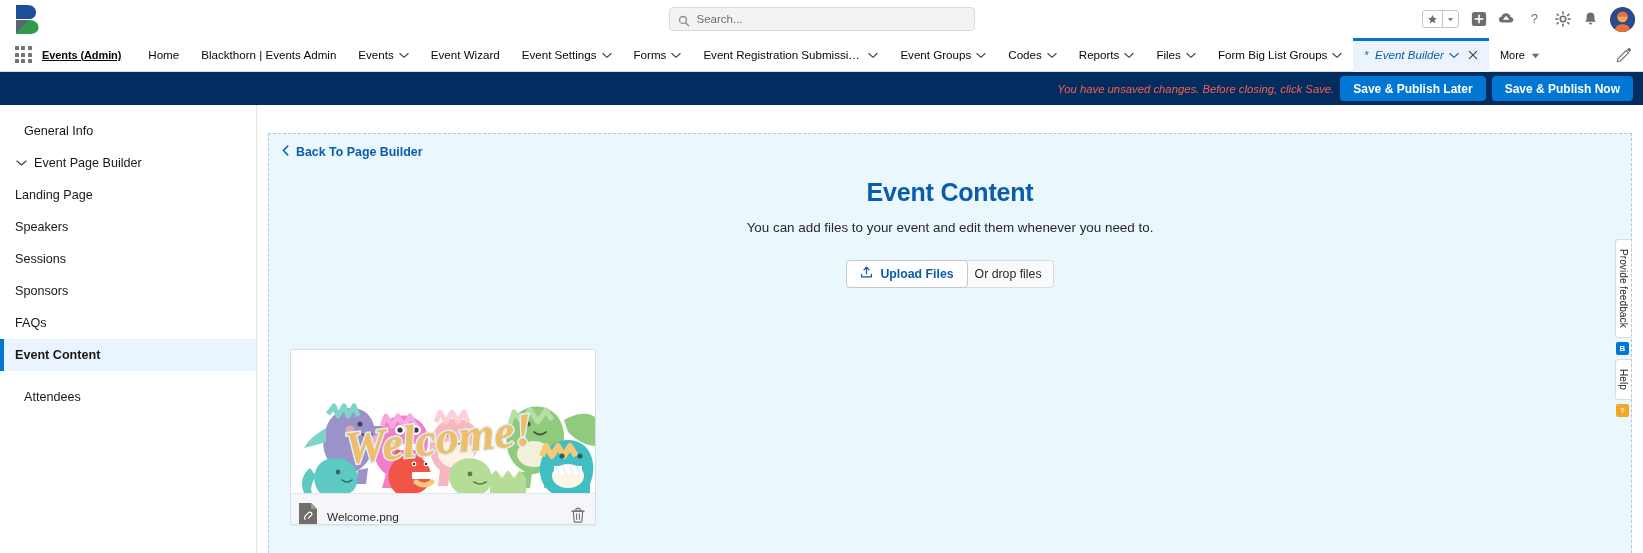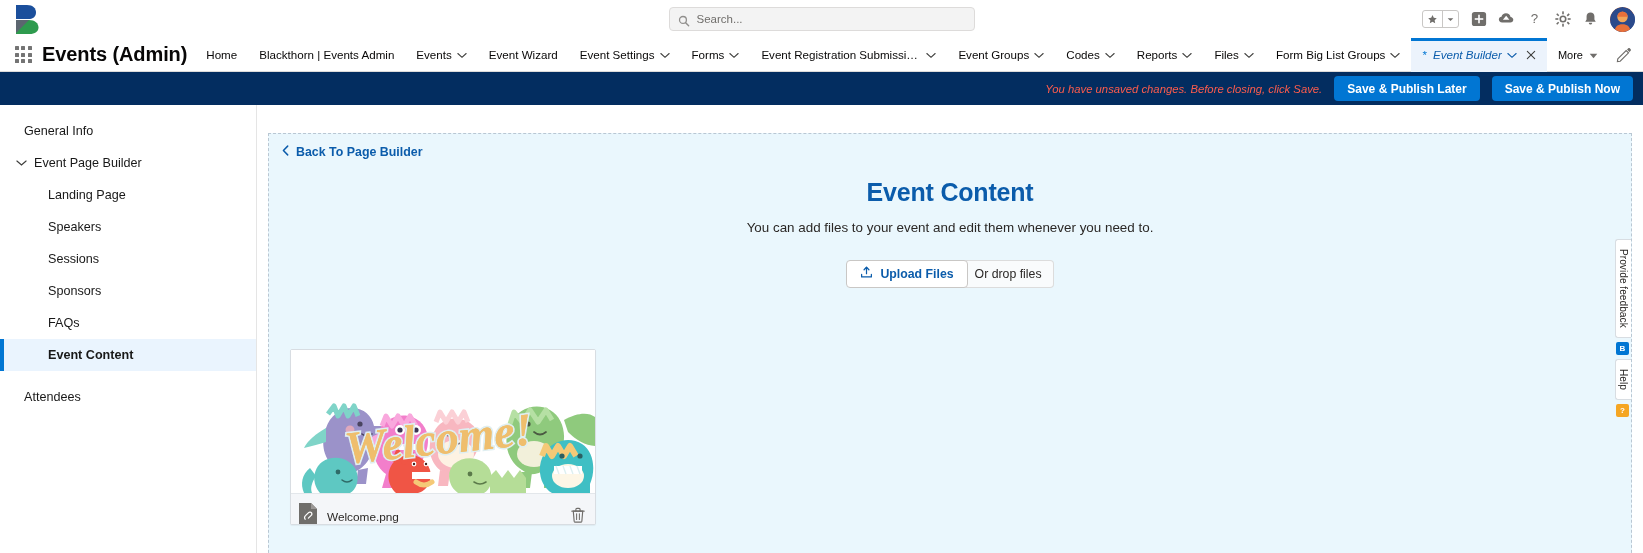--- a/index.html
+++ b/index.html
@@ -68,23 +68,24 @@
   }
   .waffle {
     width: 26px; height: 20px;
     display: grid; grid-template-columns: repeat(3, 4px);
     grid-template-rows: repeat(3, 4px); gap: 2.5px;
     align-content:center; justify-content:center;
     margin-right: 6px;
   }
   .waffle i { width: 4px; height: 4px; background: #747474; border-radius: .5px; display:block; }
   .app-name {
-    font-size: 20px; font-weight: 700; color: #080707;
-    margin-right: 8px; white-space: nowrap;
+    font-size: 11px; font-weight: 700; color: #080707;
+    margin-right: 16px; white-space: nowrap;
     letter-spacing: -.1px;
+    text-decoration: underline;
   }
   .navitems { display:flex; align-items:center; height: 34px; flex: 1; min-width: 0; }
   .navitem {
     display:flex; align-items:center; gap: 5px;
     padding: 0 11px; height: 34px;
     font-size: 11.6px; color: #080707;
     white-space: nowrap; cursor: pointer;
     position: relative;
   }
   .navitem .lbl { overflow:hidden; text-overflow: ellipsis; max-width: 160px; }
@@ -105,21 +106,21 @@
   .pencil-btn {
     position:absolute; right: 10px; top: 8px;
     width:18px; height:18px; display:flex; align-items:center; justify-content:center;
   }
 
   
   .savebar {
     height: 33px; width: 100%;
     background: #032d60;
     display: flex; align-items: center; justify-content: flex-end;
-    gap: 12px; padding-right: 10px;
+    gap: 6px; padding-right: 10px;
     position: relative;
   }
   .unsaved-msg {
     font-size: 11.3px; color: #fe5c4c; font-style: italic;
     white-space: nowrap;
   }
   .btn-pub {
     background: #0176d3; color: #ffffff;
     border: none; border-radius: 4px;
     font-size: 12px; font-weight: 700;
@@ -138,21 +139,21 @@
     border-right: 1px solid #e5e5e5;
     padding-top: 10px;
   }
   .side-row {
     height: 32px; display:flex; align-items:center;
     font-size: 12.6px; color:#181818;
     position: relative; cursor:pointer;
   }
   .side-row.lvl0 { padding-left: 24px; }
   .side-row.lvl0.expandable { padding-left: 14px; gap:6px; }
-  .side-row.lvl1 { padding-left: 48px; }
+  .side-row.lvl1 { padding-left: 15px; }
   .side-row.sel {
     background: #eaf4fe; font-weight: 700;
   }
   .side-row.sel::before {
     content:""; position:absolute; left:0; top:0; bottom:0; width:4px; background:#0176d3;
   }
   .chev { width: 14px; height:14px; display:flex; align-items:center; justify-content:center; flex:none; }
   .side-spacer { height: 10px; }
 
   

